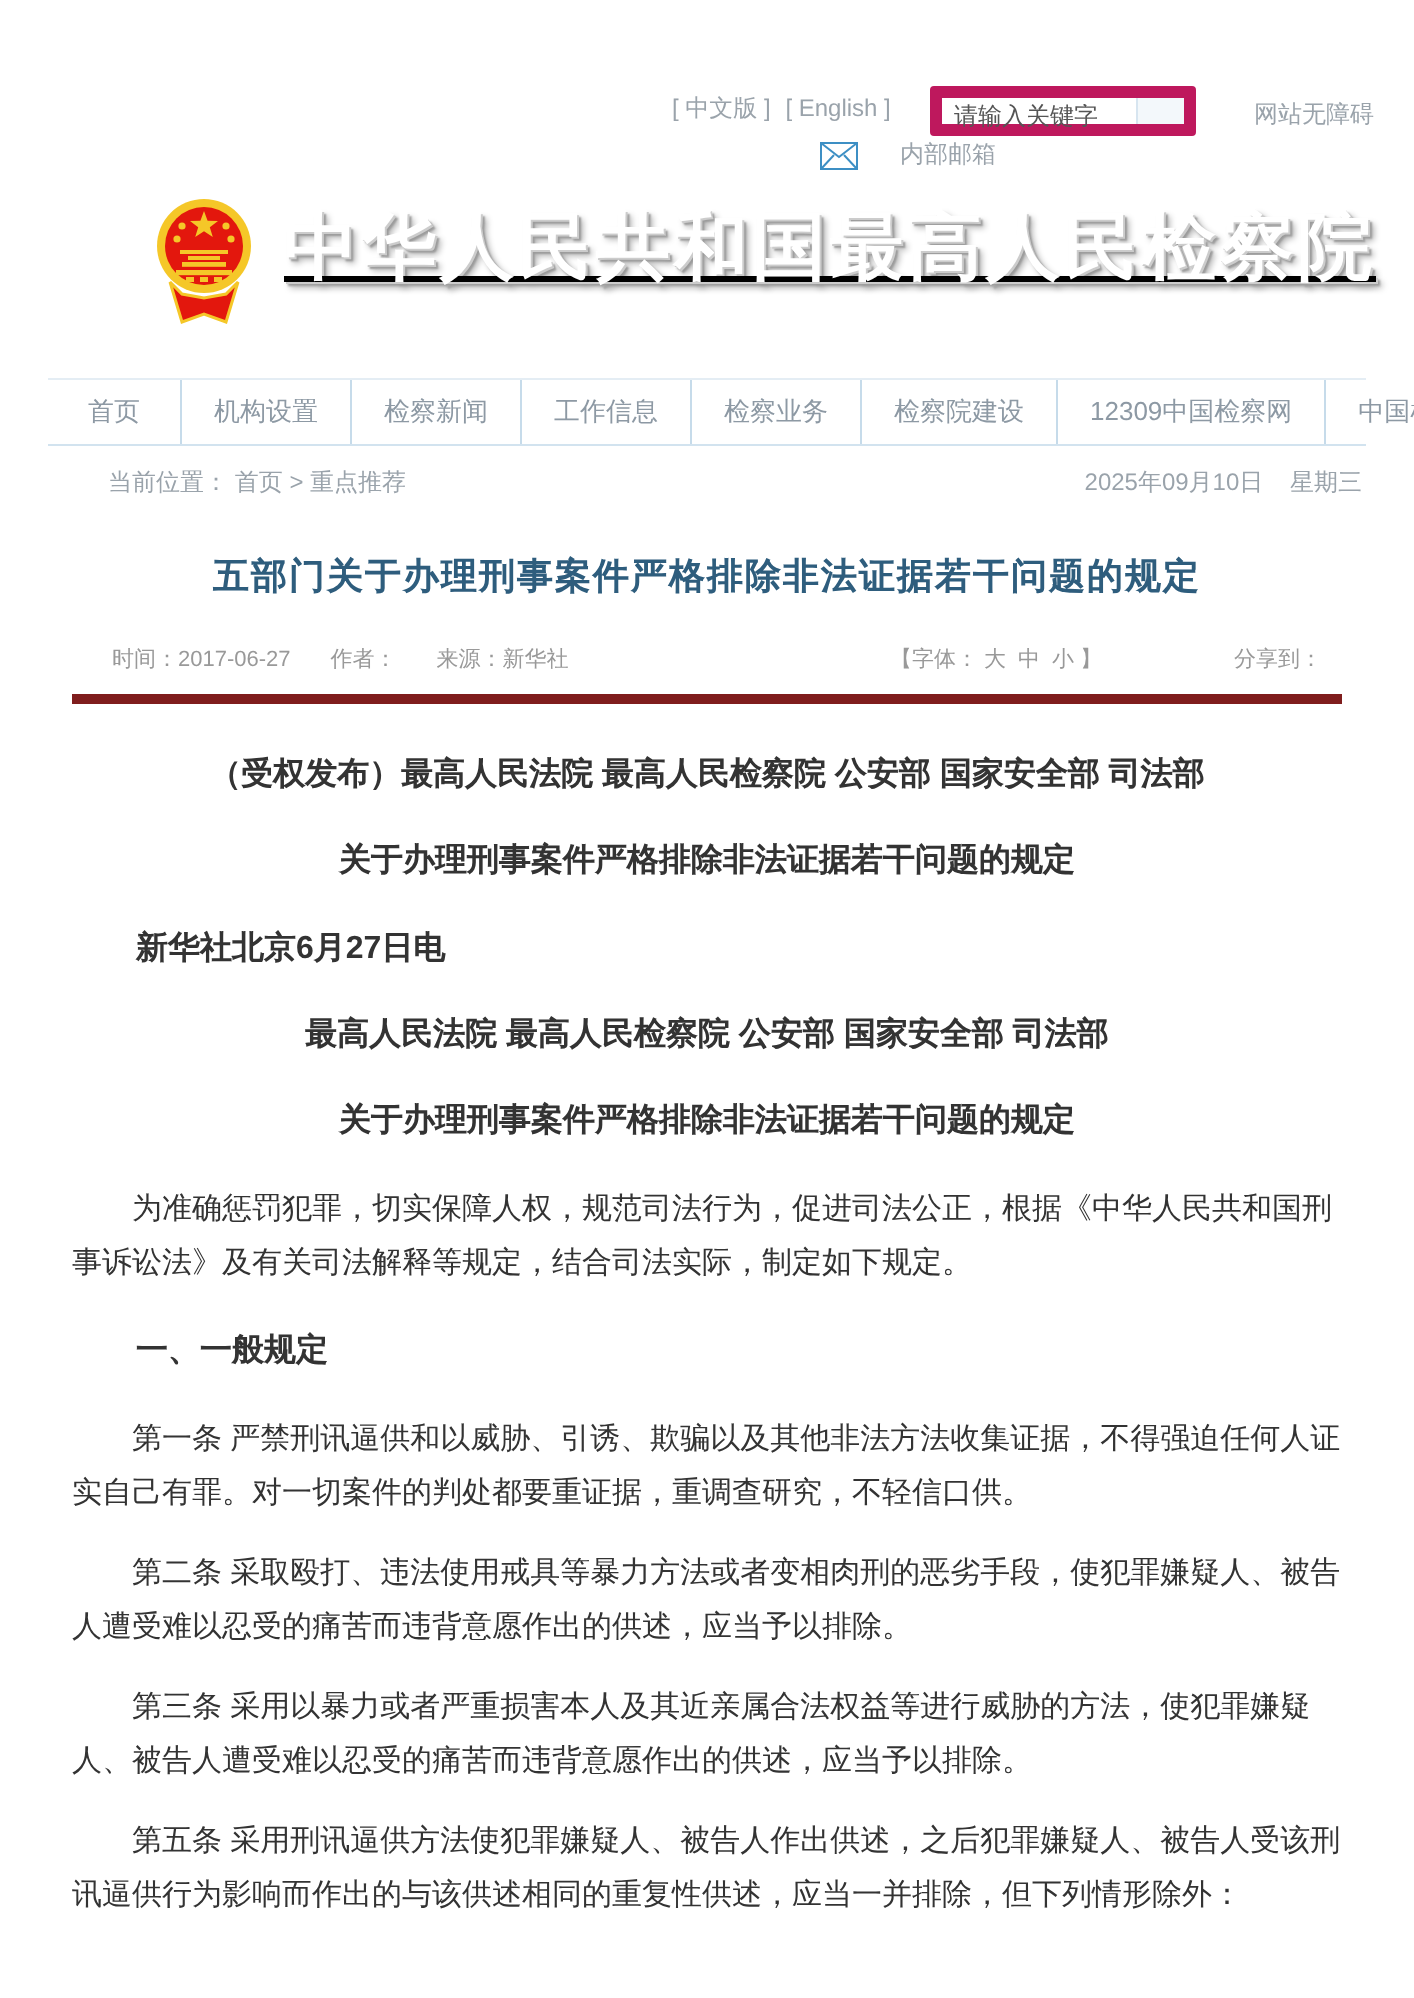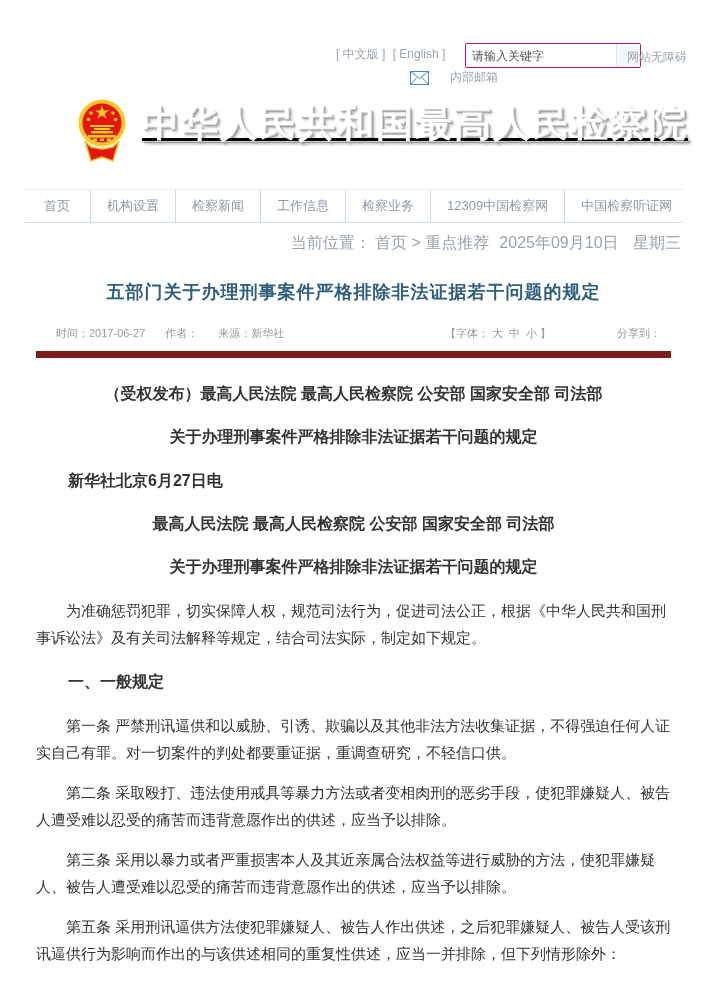--- a/index.html
+++ b/index.html
@@ -17,22 +17,22 @@
   
   .topbar { position: relative; height: 95px; }
   .lang-links {
     position: absolute; left: 336px; top: 46px;
     font-size: 12px; color: #9aa3ab; white-space: nowrap;
   }
   .lang-links span { cursor: pointer; }
   .lang-links .gap { margin-left: 4px; }
   .search-box {
     position: absolute; left: 465px; top: 43px;
-    width: 176px; height: 25px;
-    border: 1px solid #be185d; border-radius: 2px; background: #fff;
+    width: 133px; height: 25px;
+    border: 6px solid #be185d; border-radius: 2px; background: #fff;
   }
   .search-box input {
     width: 130px; height: 100%; border: none; outline: none;
     padding: 0 6px; font-size: 12px; color: #333;
     font-family: "Liberation Sans", "DejaVu Sans", sans-serif;
     background: transparent;
   }
   .search-box input::placeholder { color: #555; opacity: 1; }
   .search-btn {
     position: absolute; right: 0; top: 0; width: 24px; height: 100%;
@@ -75,41 +75,41 @@
     display: flex; align-items: center; padding: 0 16px;
     font-size: 13px; color: #8d99a4; cursor: pointer;
     border-right: 1px solid #c6dbea; white-space: nowrap;
   }
   .nav-item:first-child { padding: 0 20px; }
   .nav-item:last-child { border-right: none; }
 
   
   .crumb-row {
     margin: 0 24px; padding: 10px 2px 6px 30px;
-    display: flex; justify-content: flex-end; align-items: center;
-    font-size: 16px; color: #9aa3ab;
+    display: flex; justify-content: space-between; align-items: center;
+    font-size: 12px; color: #9aa3ab;
   }
   .crumb-left a-like, .crumb-left span { color: #9aa3ab; }
   .crumb-left .crumb-link { cursor: pointer; }
   .crumb-date span { margin-left: 10px; }
 
   
   .article { margin: 0 36px; }
   .article-title {
     margin: 20px 0 16px;
     text-align: center;
     font-family: "Liberation Serif", "DejaVu Serif", serif;
     font-size: 18px; font-weight: bold; color: #2e5d7d;
     letter-spacing: 1px;
   }
   .meta-row {
     display: flex; align-items: center;
     font-size: 11px; color: #999;
     padding: 6px 6px 10px 20px;
-    border-bottom: 7px solid #7f1d1d;
+    border-bottom: 5px solid #7f1d1d;
   }
   .meta-item { margin-right: 20px; white-space: nowrap; }
   .meta-font { margin-left: auto; white-space: nowrap; }
   .meta-font .fs { cursor: pointer; margin: 0 3px; }
   .meta-share { margin-left: 66px; margin-right: 4px; white-space: nowrap; }
 
   .body-text { padding: 6px 0 40px; }
   .body-text p {
     font-size: 15px; line-height: 27px; color: #333;
     margin: 13px 0;
@@ -175,20 +175,21 @@
     <div class="brand-title">中华人民共和国最高人民检察院</div>
   </div>
 </div>
 
 <div class="nav">
   <div class="nav-item">首页</div>
   <div class="nav-item">机构设置</div>
   <div class="nav-item">检察新闻</div>
   <div class="nav-item">工作信息</div>
   <div class="nav-item">检察业务</div>
+  <div class="nav-item">检察院建设</div>
   <div class="nav-item">12309中国检察网</div>
   <div class="nav-item">中国检察听证网</div>
 </div>
 
 <div class="crumb-row">
   <div class="crumb-left">
     <span>当前位置：</span>
     <span class="crumb-link">首页</span>
     <span>&gt;</span>
     <span>重点推荐</span>

